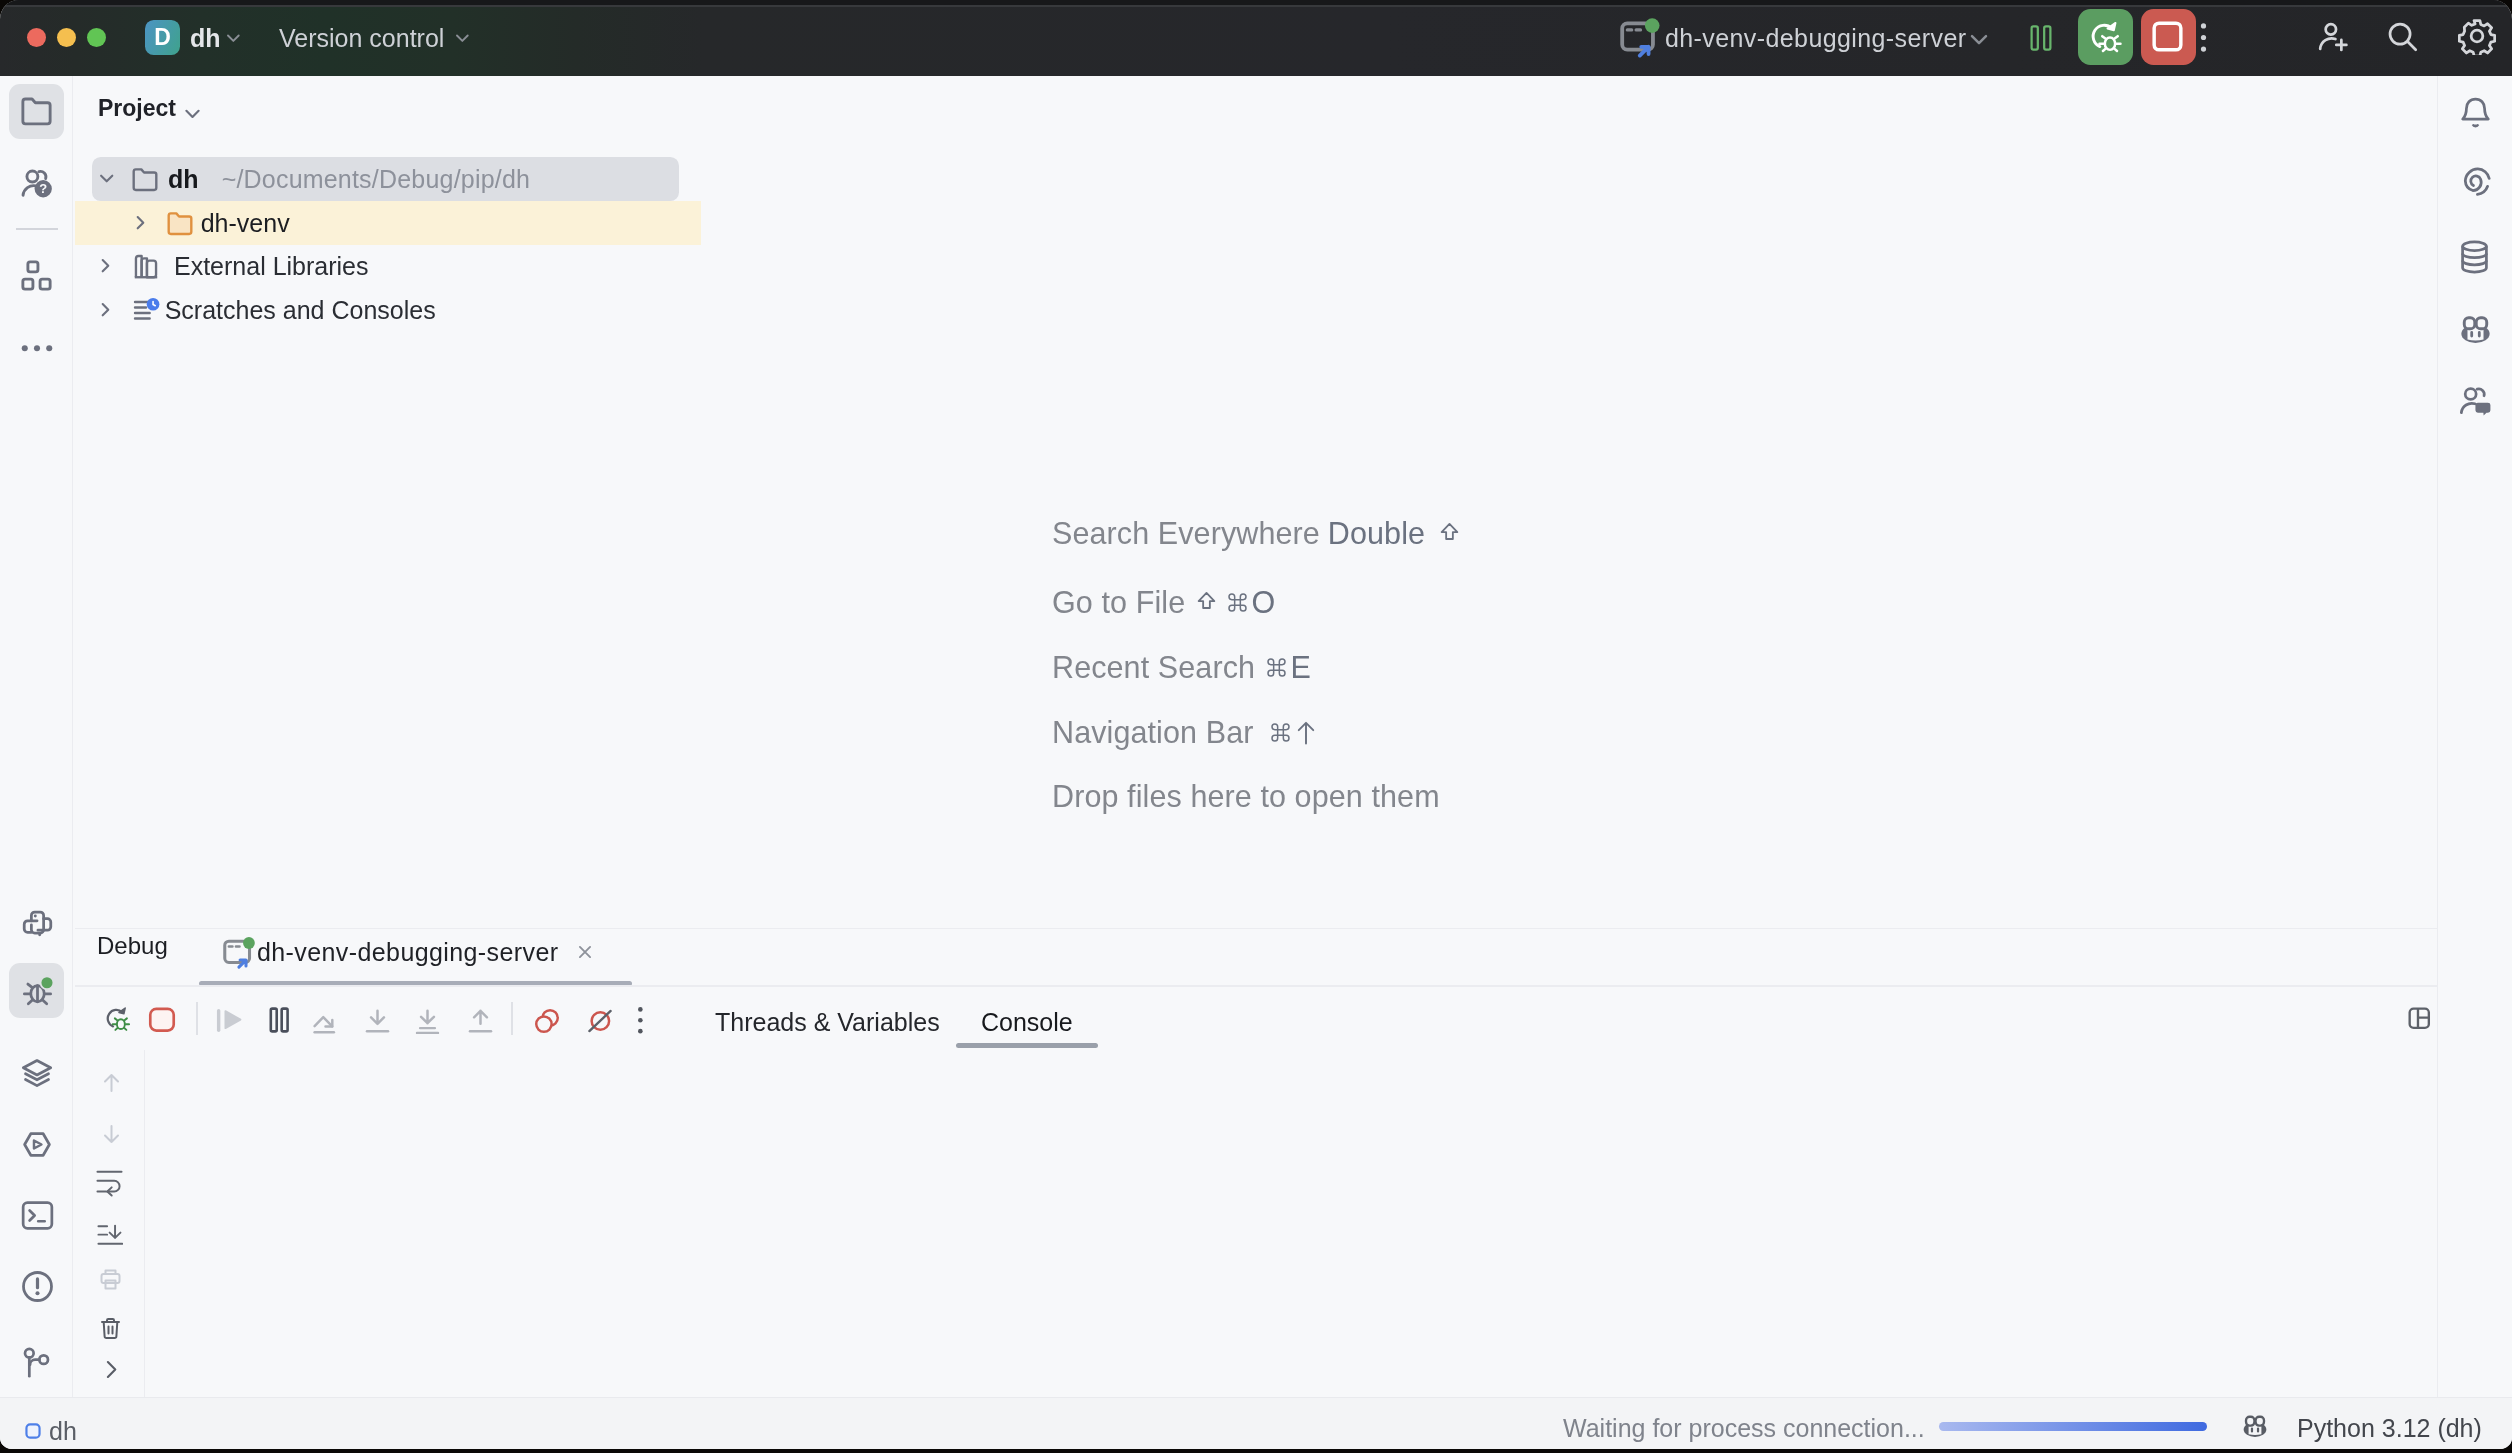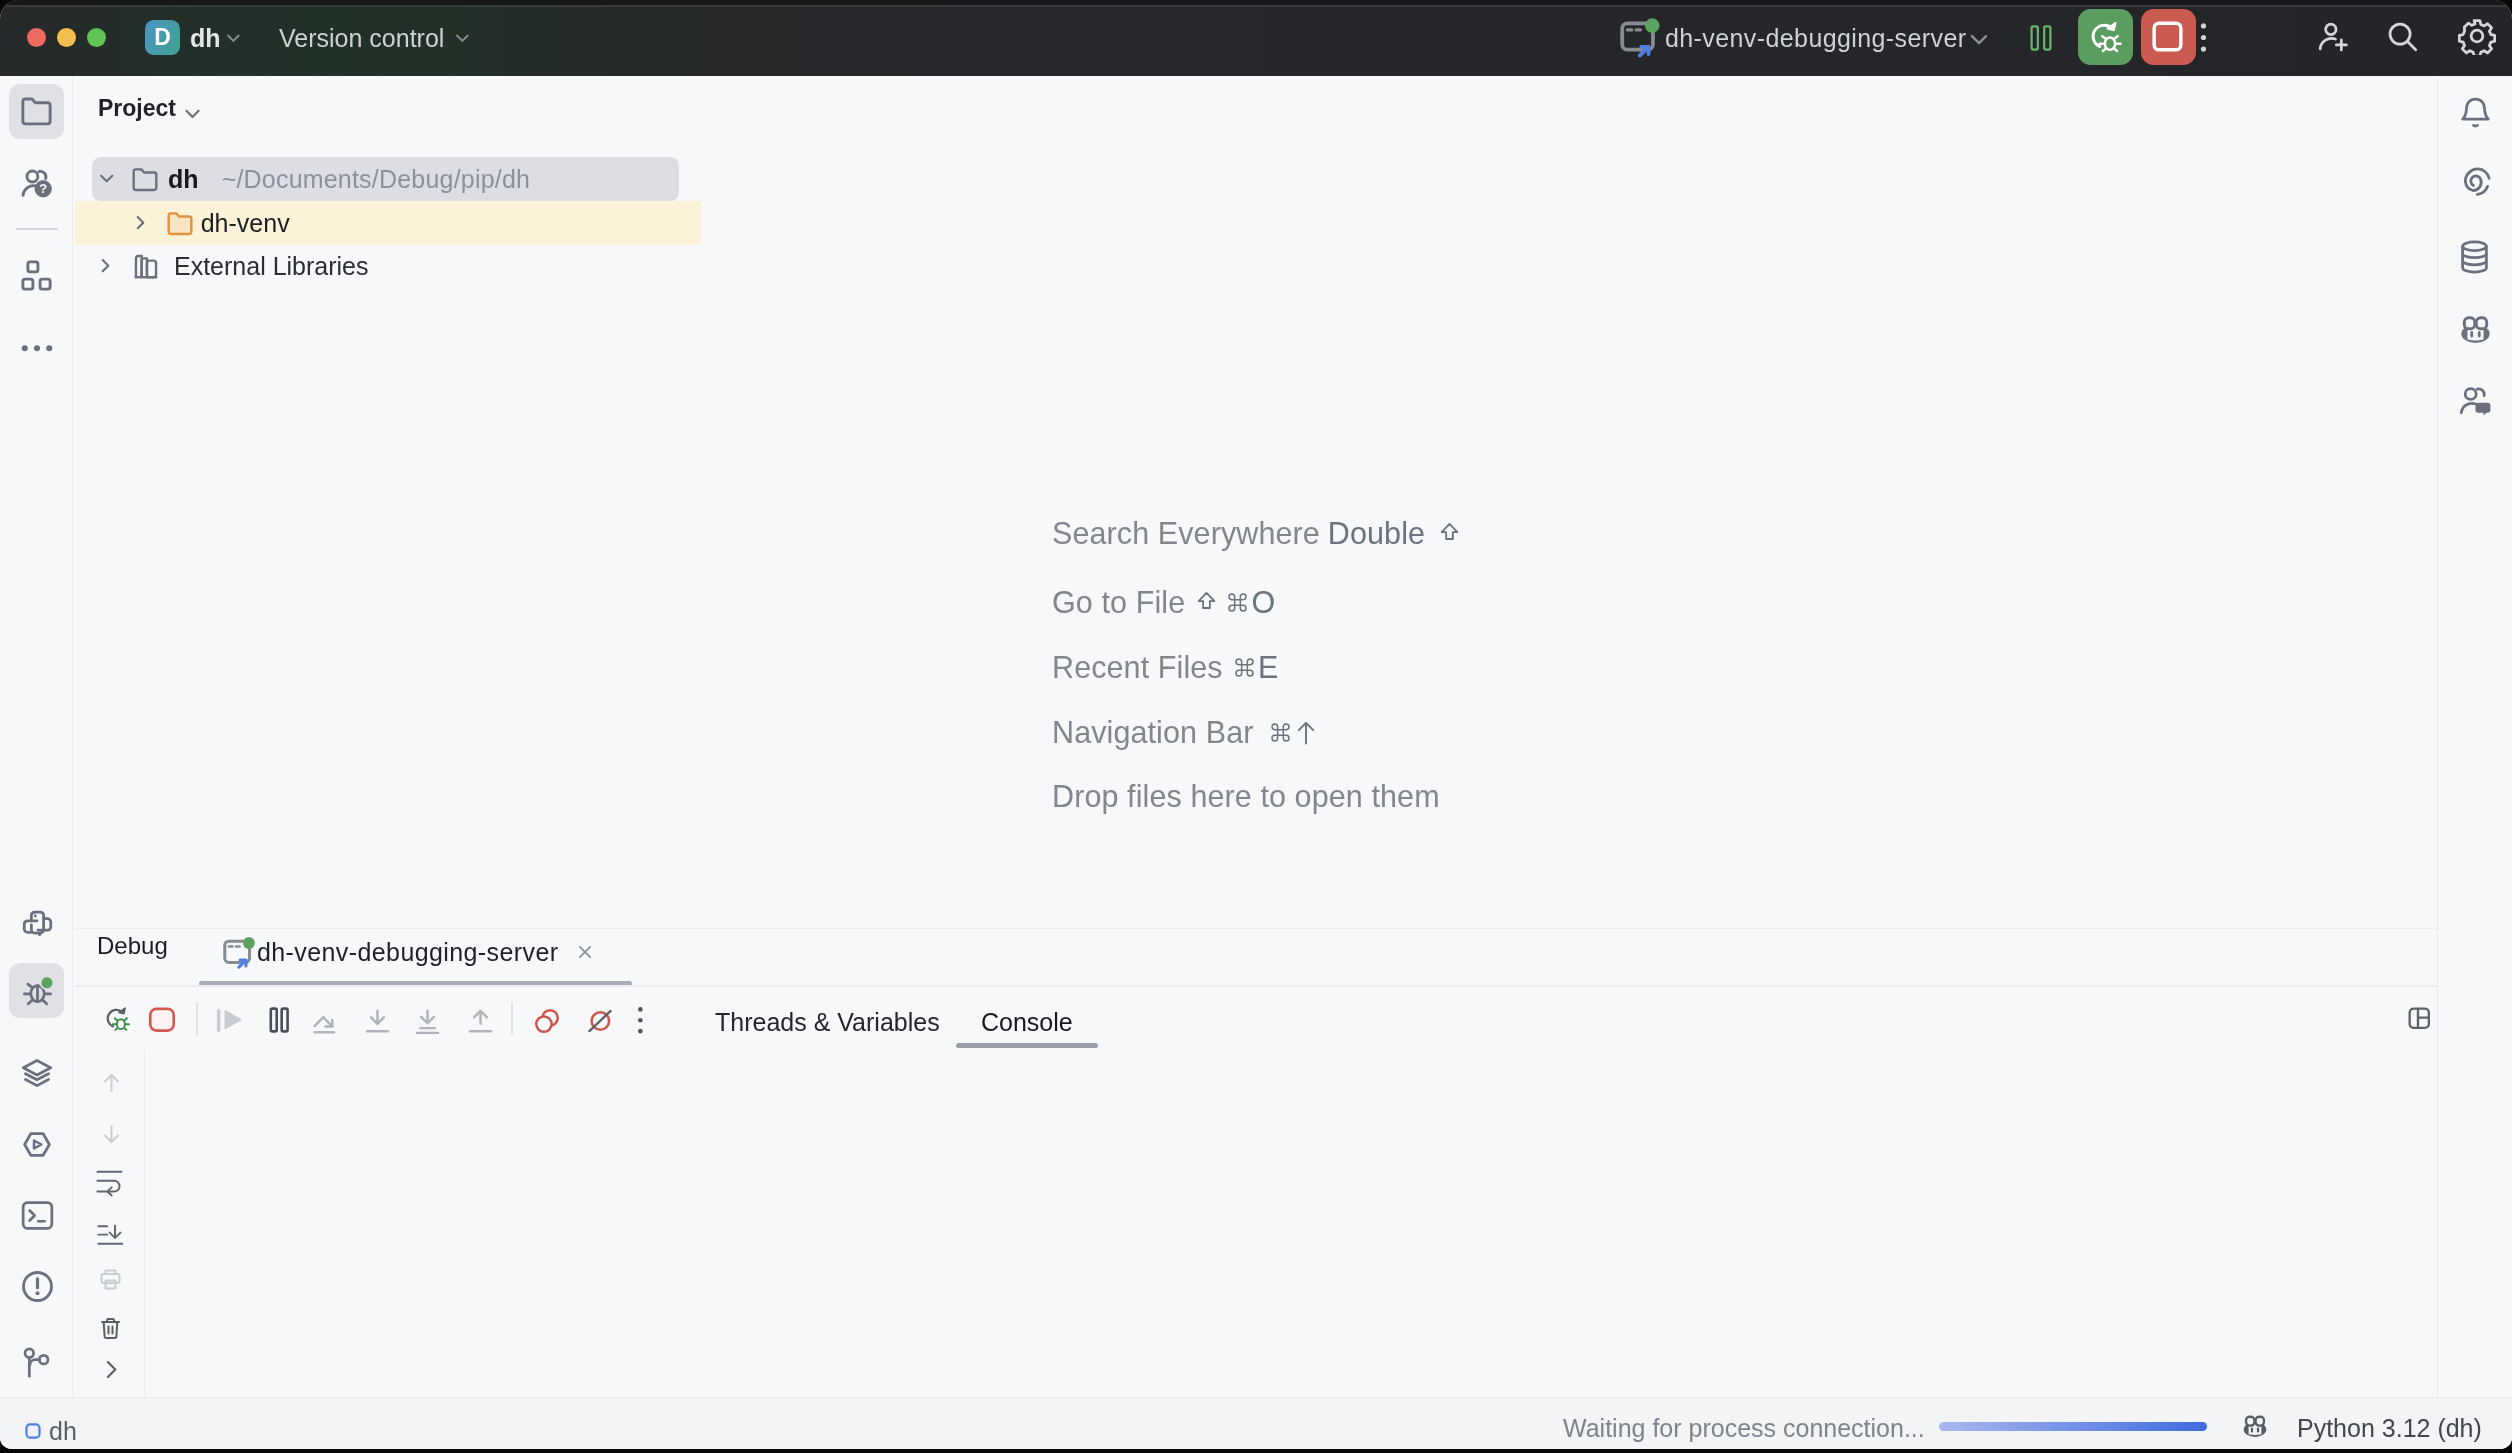--- a/index.html
+++ b/index.html
@@ -270,41 +270,54 @@
           <g fill="none" stroke="#6c707e" stroke-width="2" stroke-linejoin="round">
             <path d="M2.5 21V5.2C2.5 4 3.5 3 4.7 3h2.6v18"></path>
             <path d="M7.3 21V7.2C7.3 6 8.3 5 9.5 5h2.3v16"></path>
             <path d="M11.8 21V9.2c0-1.2 1-2.2 2.2-2.2h3.3c1.2 0 2.2 1 2.2 2.2V18.8c0 1.2-1 2.2-2.2 2.2z"></path>
             <path d="M1.5 21h19"></path>
           </g>
         </svg>
     <span style="margin-left:15px">External Libraries</span>
   </div>
 
+  <div class="trow" style="top:213px">
+    <svg style="margin-left:25.4px" width="11.6" height="17.4" viewBox="0 0 18 28">
+          <path d="M4 5l9 9-9 9" fill="none" stroke="#6c707e" stroke-width="3.4" stroke-linecap="round" stroke-linejoin="round"></path>
+        </svg>
+    <svg style="margin-left:19.6px" width="28" height="28" viewBox="0 0 23 23">
+          <g stroke="#6c707e" stroke-width="2" stroke-linecap="round">
+            <path d="M2.5 5h12M2.5 9.5h9M2.5 14h12M2.5 18.5h12"></path>
+          </g>
+          <circle cx="17.3" cy="6.8" r="5.2" fill="#4a7ceb"></circle>
+          <path d="M17.3 4.5v2.5l1.8 1" stroke="#fff" stroke-width="1.3" fill="none" stroke-linecap="round"></path>
+        </svg>
+    <span style="margin-left:5.1px">Scratches and Consoles</span>
+  </div>
 </div>
 <div id="editor">
   <div class="hint" style="top:438px">
         <span>Search Everywhere</span>
         <span class="sc" style="margin-left:8px">Double</span>
     <svg style="margin-left:12.4px" width="23" height="26" viewBox="0 0 24 27">
           <path d="M12 3l8.2 8.5h-4.7v7.2h-7v-7.2H3.8z" fill="none" stroke="#6b7280" stroke-width="1.9" stroke-linejoin="round"></path>
         </svg>
   </div>
   <div class="hint" style="top:507px">
         <span>Go to File</span>
     <svg style="margin-left:9.4px" width="23" height="26" viewBox="0 0 24 27">
           <path d="M12 3l8.2 8.5h-4.7v7.2h-7v-7.2H3.8z" fill="none" stroke="#6b7280" stroke-width="1.9" stroke-linejoin="round"></path>
         </svg>
     <svg style="margin-left:8.7px" width="23" height="23" viewBox="0 0 26 26">
           <path d="M9.8 9.8V6.6A3.2 3.2 0 1 0 6.6 9.8h3.2zm0 6.4H6.6a3.2 3.2 0 1 0 3.2 3.2v-3.2zm6.4-6.4h3.2a3.2 3.2 0 1 0-3.2-3.2v3.2zm0 6.4v3.2a3.2 3.2 0 1 0 3.2-3.2h-3.2zM9.8 9.8h6.4v6.4H9.8z" fill="none" stroke="#6b7280" stroke-width="1.7" stroke-linejoin="round"></path>
         </svg>
         <span class="sc" style="margin-left:2.2px">O</span>
   </div>
   <div class="hint" style="top:572px">
-        <span>Recent Files</span>
+        <span>Recent Search</span>
     <svg style="margin-left:10.2px" width="23" height="23" viewBox="0 0 26 26">
           <path d="M9.8 9.8V6.6A3.2 3.2 0 1 0 6.6 9.8h3.2zm0 6.4H6.6a3.2 3.2 0 1 0 3.2 3.2v-3.2zm6.4-6.4h3.2a3.2 3.2 0 1 0-3.2-3.2v3.2zm0 6.4v3.2a3.2 3.2 0 1 0 3.2-3.2h-3.2zM9.8 9.8h6.4v6.4H9.8z" fill="none" stroke="#6b7280" stroke-width="1.7" stroke-linejoin="round"></path>
         </svg>
         <span class="sc" style="margin-left:2.2px">E</span>
   </div>
   <div class="hint" style="top:637px">
         <span>Navigation Bar</span>
     <svg style="margin-left:16px" width="23" height="23" viewBox="0 0 26 26">
           <path d="M9.8 9.8V6.6A3.2 3.2 0 1 0 6.6 9.8h3.2zm0 6.4H6.6a3.2 3.2 0 1 0 3.2 3.2v-3.2zm6.4-6.4h3.2a3.2 3.2 0 1 0-3.2-3.2v3.2zm0 6.4v3.2a3.2 3.2 0 1 0 3.2-3.2h-3.2zM9.8 9.8h6.4v6.4H9.8z" fill="none" stroke="#6b7280" stroke-width="1.7" stroke-linejoin="round"></path>
         </svg>

